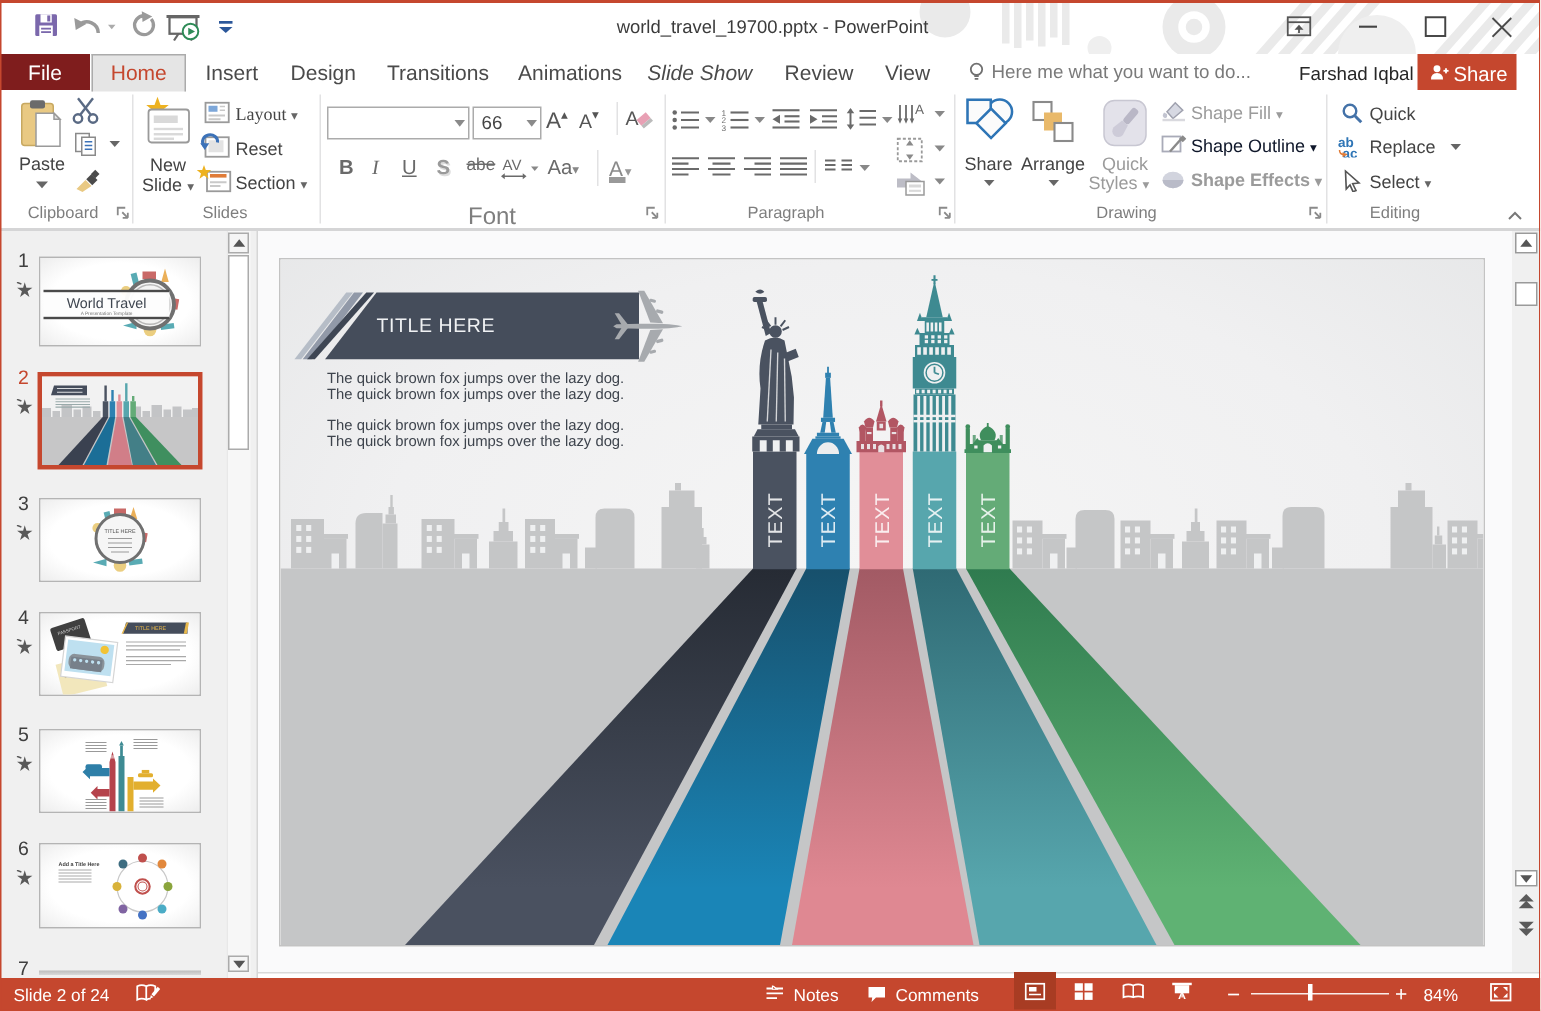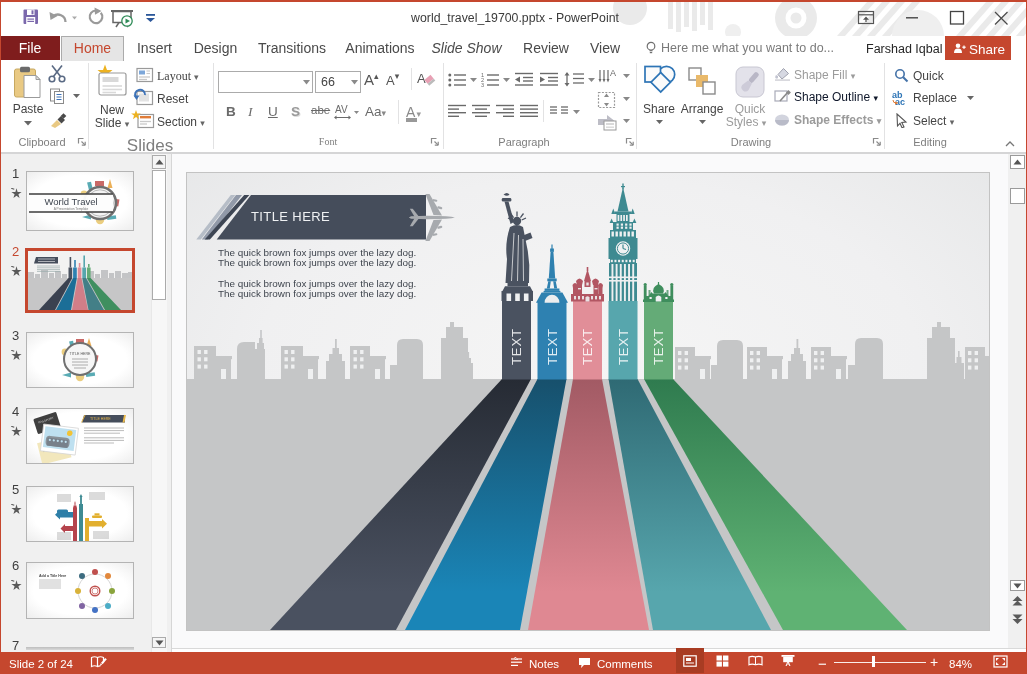--- a/index.html
+++ b/index.html
@@ -107,22 +107,22 @@
 <div style="position:absolute;left:0px;top:152px;width:1027px;height:2px;background:#D5D5D6"></div>
 <div style="position:absolute;left:87.5px;top:63px;width:1px;height:86px;background:#E2E2E3"></div>
 <div style="position:absolute;left:213px;top:63px;width:1px;height:86px;background:#E2E2E3"></div>
 <div style="position:absolute;left:443px;top:63px;width:1px;height:86px;background:#E2E2E3"></div>
 <div style="position:absolute;left:635.5px;top:63px;width:1px;height:86px;background:#E2E2E3"></div>
 <div style="position:absolute;left:884px;top:63px;width:1px;height:86px;background:#E2E2E3"></div>
 <svg style="position:absolute;left:1002px;top:138px;width:16px;height:12px;" viewBox="0 0 16 12">
       <path d="M4 8 L8 4 L12 8" stroke="#777" stroke-width="1.3" fill="none"></path>
     </svg>
 <div class="t" style="position:absolute;left:-13px;top:136px;width:110px;height:12px;text-align:center;font-size:11px;color:#7E7E7E;">Clipboard</div>
-<div class="t" style="position:absolute;left:95px;top:136px;width:110px;height:12px;text-align:center;font-size:17px;color:#7E7E7E;">Slides</div>
-<div class="t" style="position:absolute;left:273px;top:136px;width:110px;height:12px;text-align:center;font-size:10px;color:#7E7E7E;font-family:Liberation Serif, serif;">Font</div>
+<div class="t" style="position:absolute;left:95px;top:136px;width:110px;height:12px;text-align:center;font-size:11px;color:#7E7E7E;">Slides</div>
+<div class="t" style="position:absolute;left:273px;top:136px;width:110px;height:12px;text-align:center;font-size:16px;color:#7E7E7E;">Font</div>
 <div class="t" style="position:absolute;left:469px;top:136px;width:110px;height:12px;text-align:center;font-size:11px;color:#7E7E7E;">Paragraph</div>
 <div class="t" style="position:absolute;left:696px;top:136px;width:110px;height:12px;text-align:center;font-size:11px;color:#7E7E7E;">Drawing</div>
 <div class="t" style="position:absolute;left:875px;top:136px;width:110px;height:12px;text-align:center;font-size:11px;color:#7E7E7E;">Editing</div>
 <svg style="position:absolute;left:76.5px;top:137px;width:10px;height:10px;" viewBox="0 0 10 10">
       <g stroke="#8a8a8a" stroke-width="1.2" fill="none">
         <path d="M6.5 1.5 L1.5 1.5 L1.5 6.5"></path>
         <path d="M4.5 4.5 L8.2 8.2"></path>
         <path d="M8.2 8.2 L8.2 4.8 M8.2 8.2 L4.8 8.2"></path>
       </g>
     </svg>

